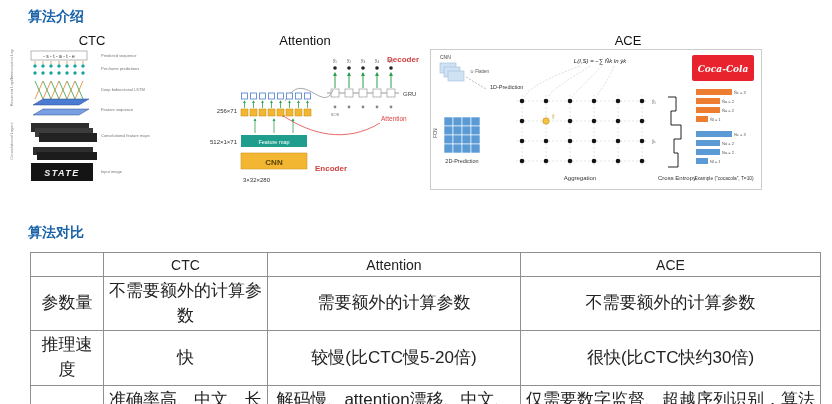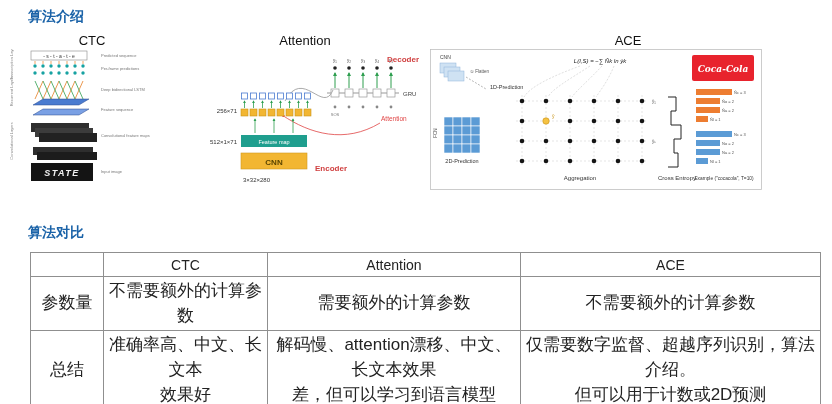--- a/index.html
+++ b/index.html
@@ -372,20 +372,26 @@
         <th>ACE</th>
       </tr>
     </thead>
     <tbody>
       <tr class="r">
         <td>参数量</td>
         <td>不需要额外的计算参数</td>
         <td>需要额外的计算参数</td>
         <td>不需要额外的计算参数</td>
       </tr>
+      <tr class="r">
+        <td>推理速度</td>
+        <td>快</td>
+        <td>较慢(比CTC慢5-20倍)</td>
+        <td>很快(比CTC快约30倍)</td>
+      </tr>
       <tr class="sum">
         <td>总结</td>
         <td>准确率高、中文、长文本
 效果好</td>
         <td>解码慢、attention漂移、中文、长文本效果
 差，但可以学习到语言模型</td>
         <td>仅需要数字监督、超越序列识别，算法介绍。
 但可以用于计数或2D预测</td>
       </tr>
     </tbody>

